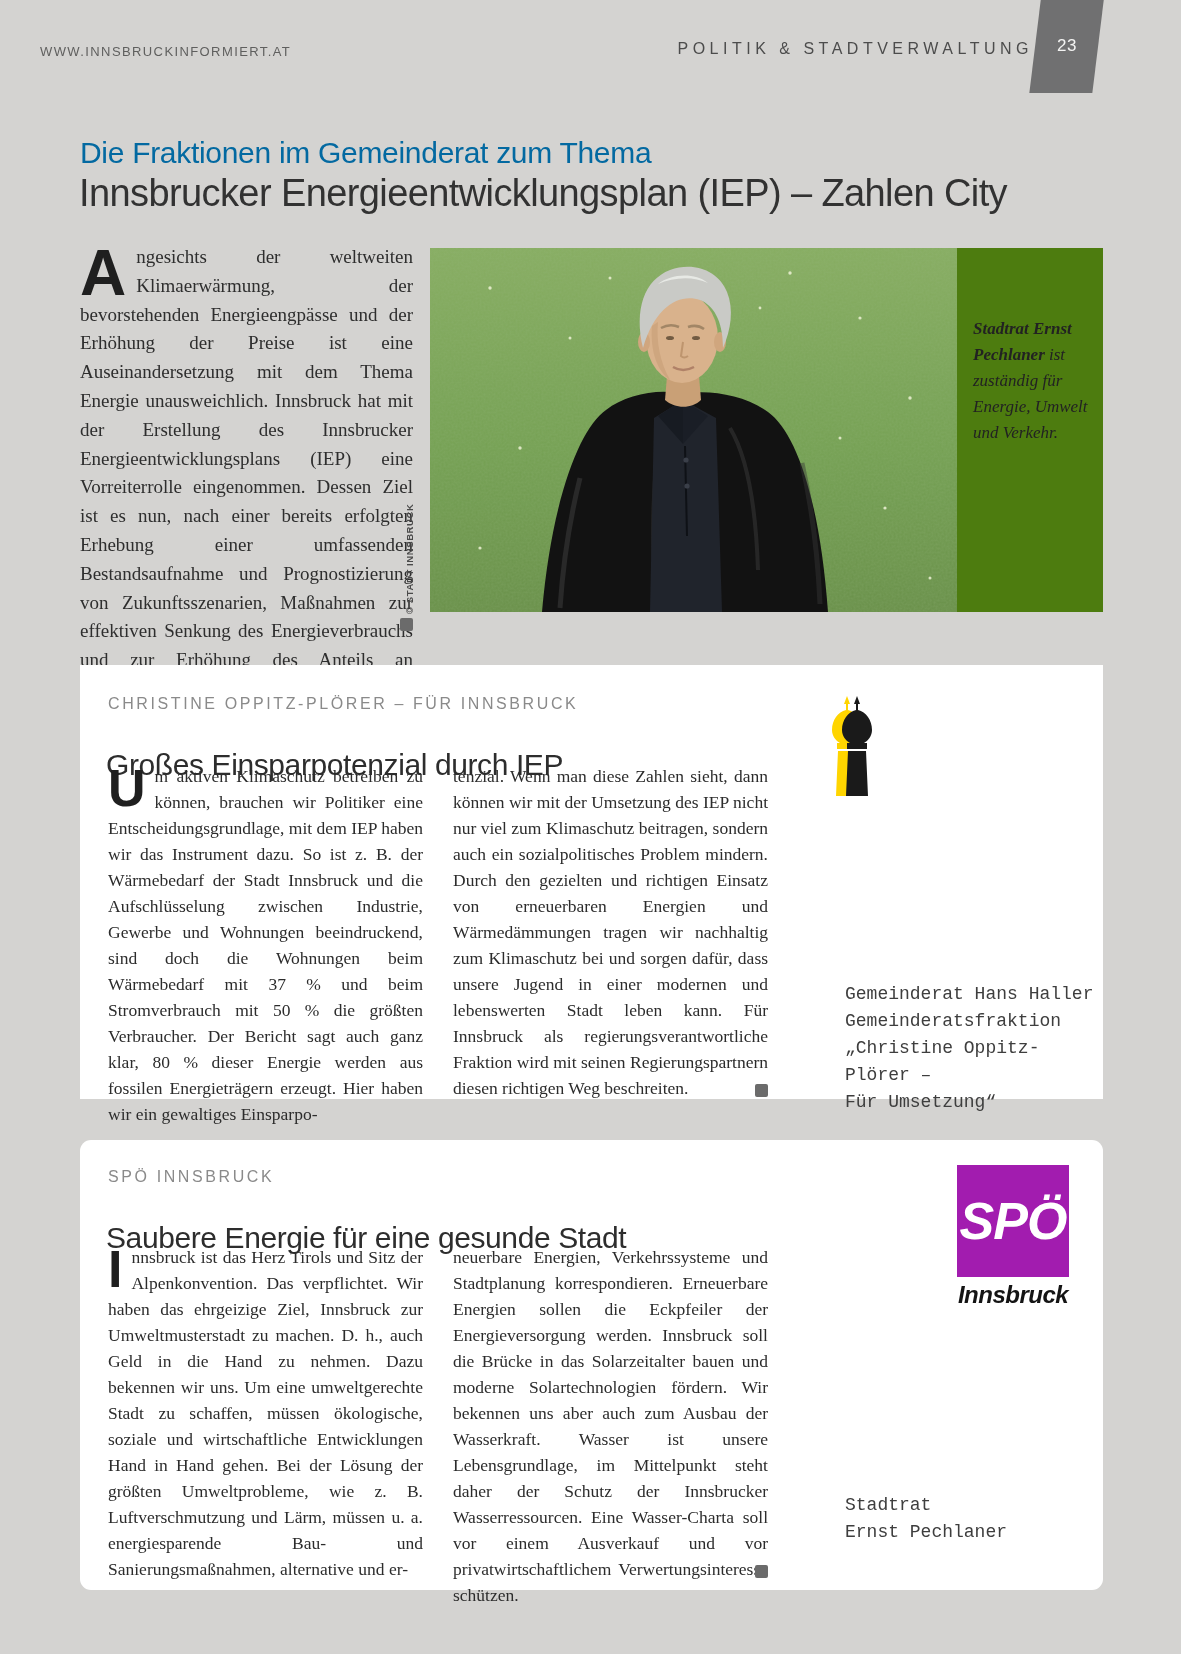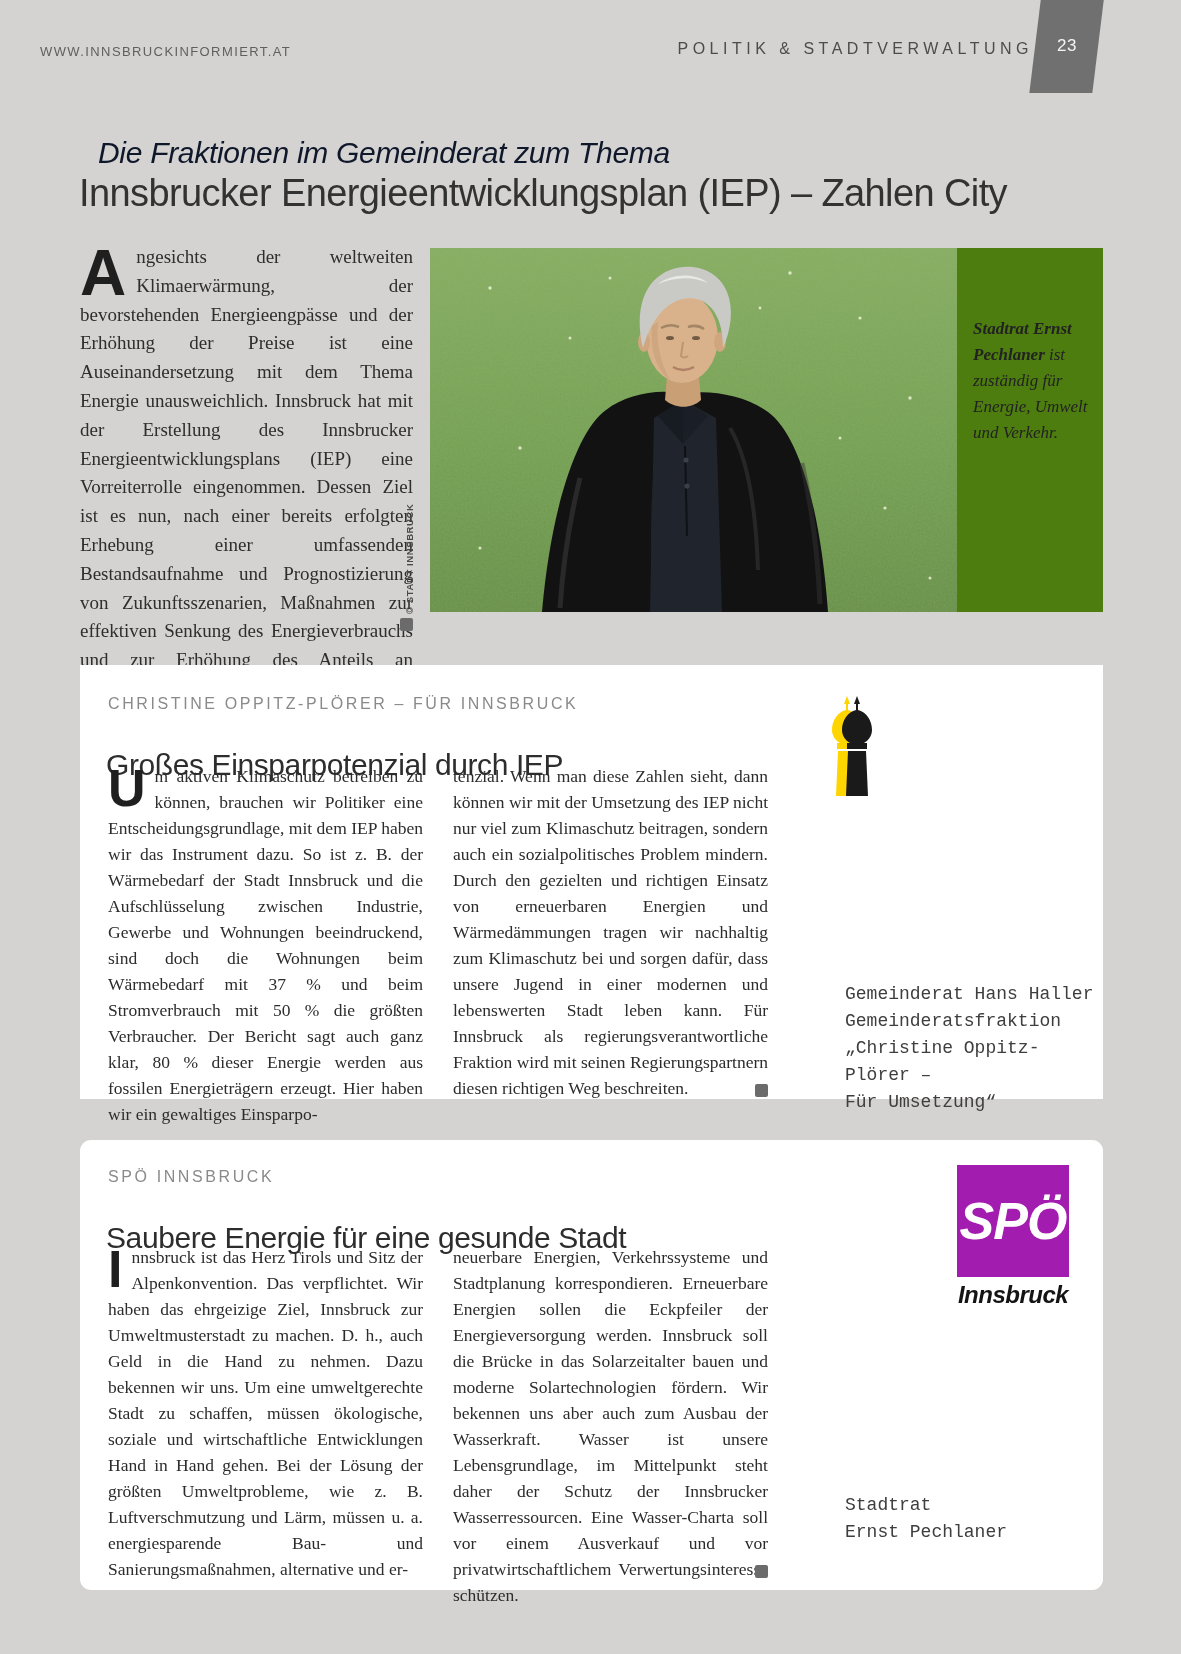--- a/index.html
+++ b/index.html
@@ -7,21 +7,21 @@
     position:relative;width:1181px;height:1654px;overflow:hidden;
     background:#d4d3d1;font-family:"Liberation Sans",sans-serif;
   }
   
   .site-url{position:absolute;left:40px;top:44px;font-size:13px;letter-spacing:1.4px;color:#5f5f5e;}
   .section-title{position:absolute;right:148px;top:40px;font-size:16px;letter-spacing:4.5px;color:#4c4c4c;}
   .page-tab{position:absolute;left:1041px;top:-2px;width:63px;height:95px;background:#707071;
     transform:skewX(-7deg);transform-origin:100% 0;display:flex;align-items:center;justify-content:center;}
   .page-tab span{transform:skewX(7deg);color:#f4f4f3;font-size:17px;letter-spacing:.5px;}
   
-  .lead-kicker{position:absolute;left:98px;top:136px;font-size:30px;color:#0f172a;letter-spacing:-.3px;font-style:italic;}
+  .lead-kicker{position:absolute;left:80px;top:136px;font-size:30px;color:#0369a1;letter-spacing:-.3px;}
   .lead-title{position:absolute;left:79px;top:172px;font-size:38px;color:#323232;letter-spacing:-.6px;}
   
   .intro{
     position:absolute;left:80px;top:243px;width:333px;height:392px;
     font-family:"Liberation Serif",serif;font-size:19px;line-height:28.8px;color:#2e2e2e;
     text-align:justify;
   }
   .dropcap{float:left;font-family:"Liberation Sans",sans-serif;font-weight:bold;
     font-size:64px;line-height:52px;padding:4px 10px 0 0;color:#1f1f1f;}
   .endmark{position:absolute;right:0;bottom:4px;width:13px;height:13px;background:#6b6b6b;border-radius:2px;}

